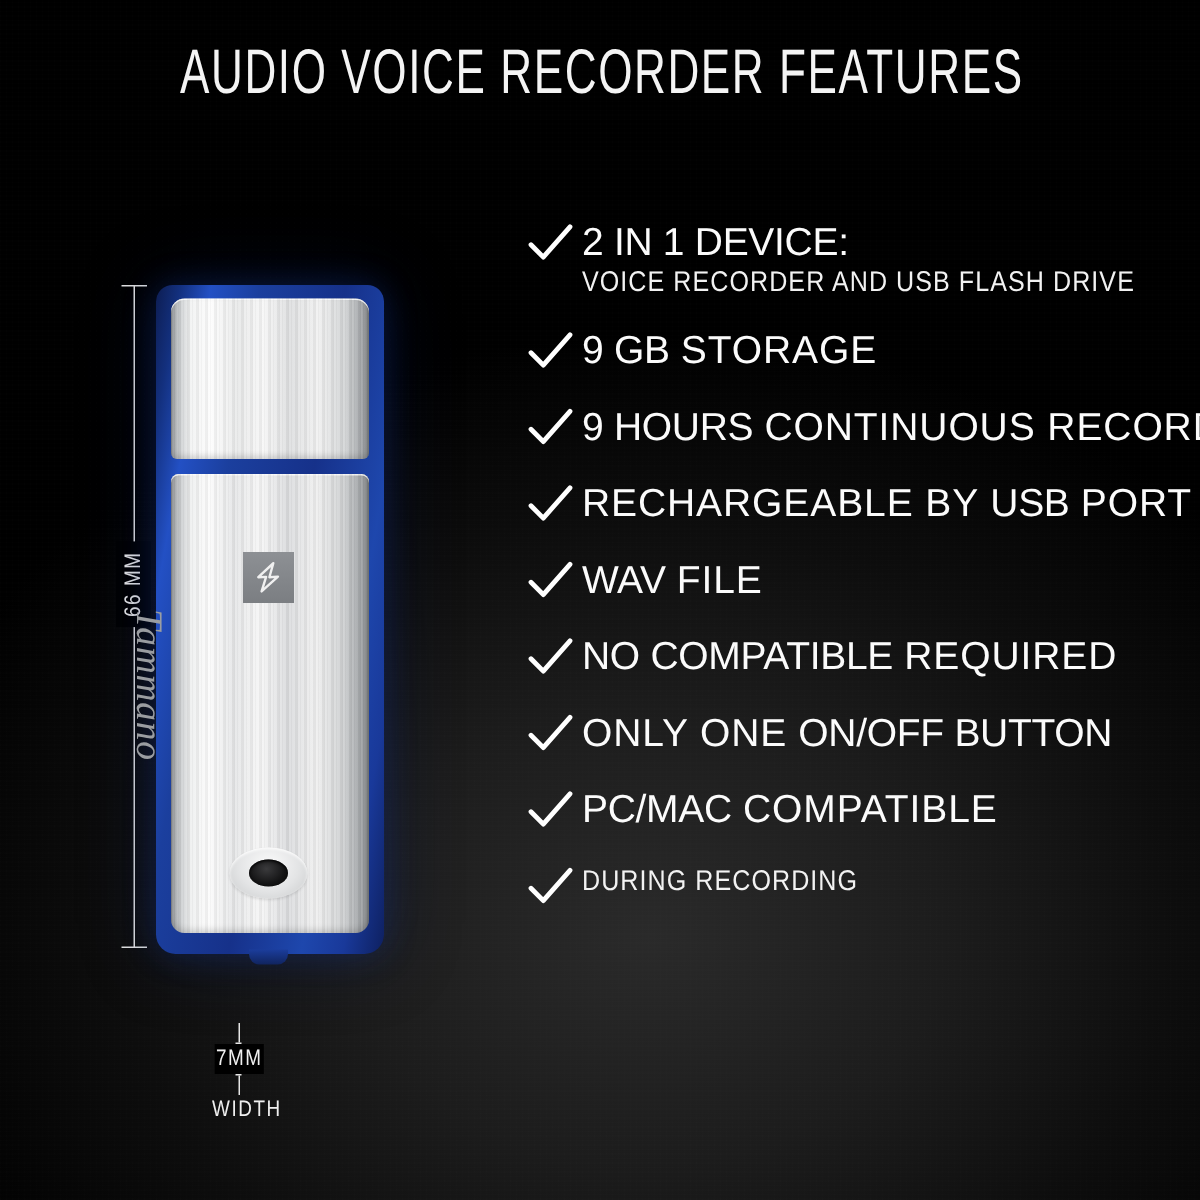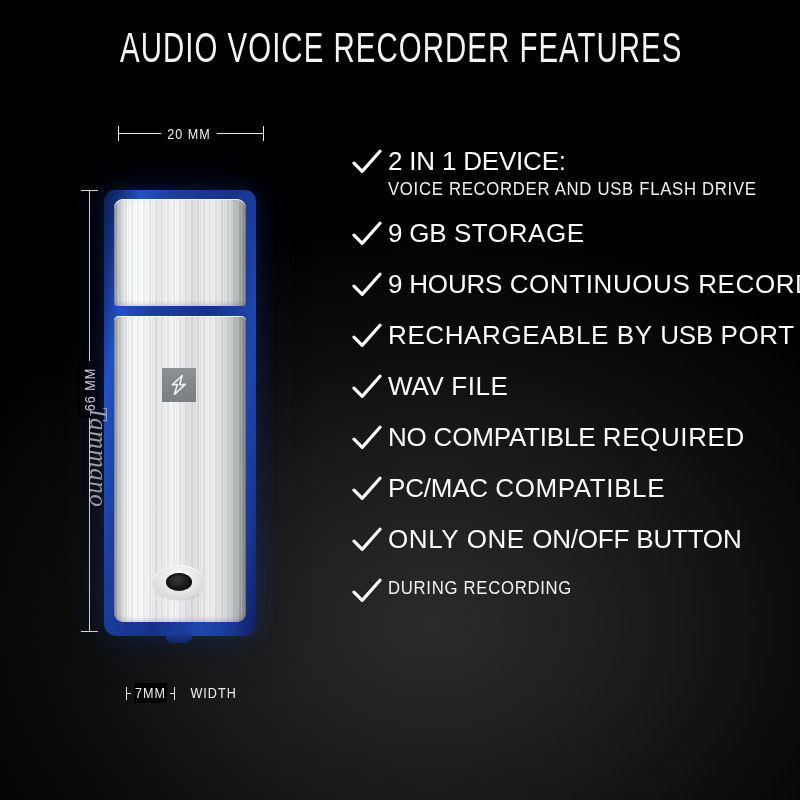--- a/index.html
+++ b/index.html
@@ -247,20 +247,21 @@
     transform: rotate(-90deg) scaleX(.84);
   }
   
   #dim-bot {
     position: absolute;
     left: 126px;
     top: 682px;
     height: 22px;
     display: flex;
     align-items: center;
+    flex-direction: column;
   }
   #dim-bot-cap-l, #dim-bot-cap-r {
     width: 1px; height: 13px;
     background: #e6e6e6;
     flex: none;
   }
   #dim-bot-seg-l, #dim-bot-seg-r {
     width: 4px; height: 1px;
     background: #e6e6e6;
     flex: none;
@@ -323,26 +324,20 @@
 </head>
 <body>
 
 <div id="page">
 
   <div id="bg-vignette"></div>
   <div id="bg-noise"></div>
 
   <div id="title">AUDIO VOICE RECORDER FEATURES</div>
 
-  <div id="dim-top">
-    <div id="dim-top-line"></div>
-    <div id="dim-top-cap-l"></div>
-    <div id="dim-top-cap-r"></div>
-    <div id="dim-top-text" class="dim-label">20 MM</div>
-  </div>
 
   <div id="dim-left">
     <div id="dim-left-line"></div>
     <div id="dim-left-cap-t"></div>
     <div id="dim-left-cap-b"></div>
     <div id="dim-left-text" class="dim-label">66 MM</div>
   </div>
 
   <div id="drive">
     <div class="drive-blue"></div>
@@ -447,32 +442,32 @@
       </span>
     </div>
 
     <div class="feature">
       <span class="check">
         <svg width="30" height="28" viewBox="0 0 30 28" aria-hidden="true">
           <path d="M2 15.2 L10.2 23.4 L28 3.2" fill="none" stroke="#ffffff" stroke-width="3.2" stroke-linecap="round" stroke-linejoin="round"></path>
         </svg>
       </span>
       <span class="feat-body">
+        <span class="feat-main"><span class="r">ONLY ONE</span> <span class="b">ON/OFF BUTTON</span></span>
+      </span>
+    </div>
+
+    <div class="feature">
+      <span class="check">
+        <svg width="30" height="28" viewBox="0 0 30 28" aria-hidden="true">
+          <path d="M2 15.2 L10.2 23.4 L28 3.2" fill="none" stroke="#ffffff" stroke-width="3.2" stroke-linecap="round" stroke-linejoin="round"></path>
+        </svg>
+      </span>
+      <span class="feat-body">
         <span class="feat-main"><span class="b">PC/MAC</span> <span class="r">COMPATIBLE</span></span>
-      </span>
-    </div>
-
-    <div class="feature">
-      <span class="check">
-        <svg width="30" height="28" viewBox="0 0 30 28" aria-hidden="true">
-          <path d="M2 15.2 L10.2 23.4 L28 3.2" fill="none" stroke="#ffffff" stroke-width="3.2" stroke-linecap="round" stroke-linejoin="round"></path>
-        </svg>
-      </span>
-      <span class="feat-body">
-        <span class="feat-main"><span class="r">ONLY ONE</span> <span class="b">ON/OFF BUTTON</span></span>
       </span>
     </div>
 
     <div class="feature">
       <span class="check">
         <svg width="30" height="28" viewBox="0 0 30 28" aria-hidden="true">
           <path d="M2 15.2 L10.2 23.4 L28 3.2" fill="none" stroke="#ffffff" stroke-width="3.2" stroke-linecap="round" stroke-linejoin="round"></path>
         </svg>
       </span>
       <span class="feat-body">

